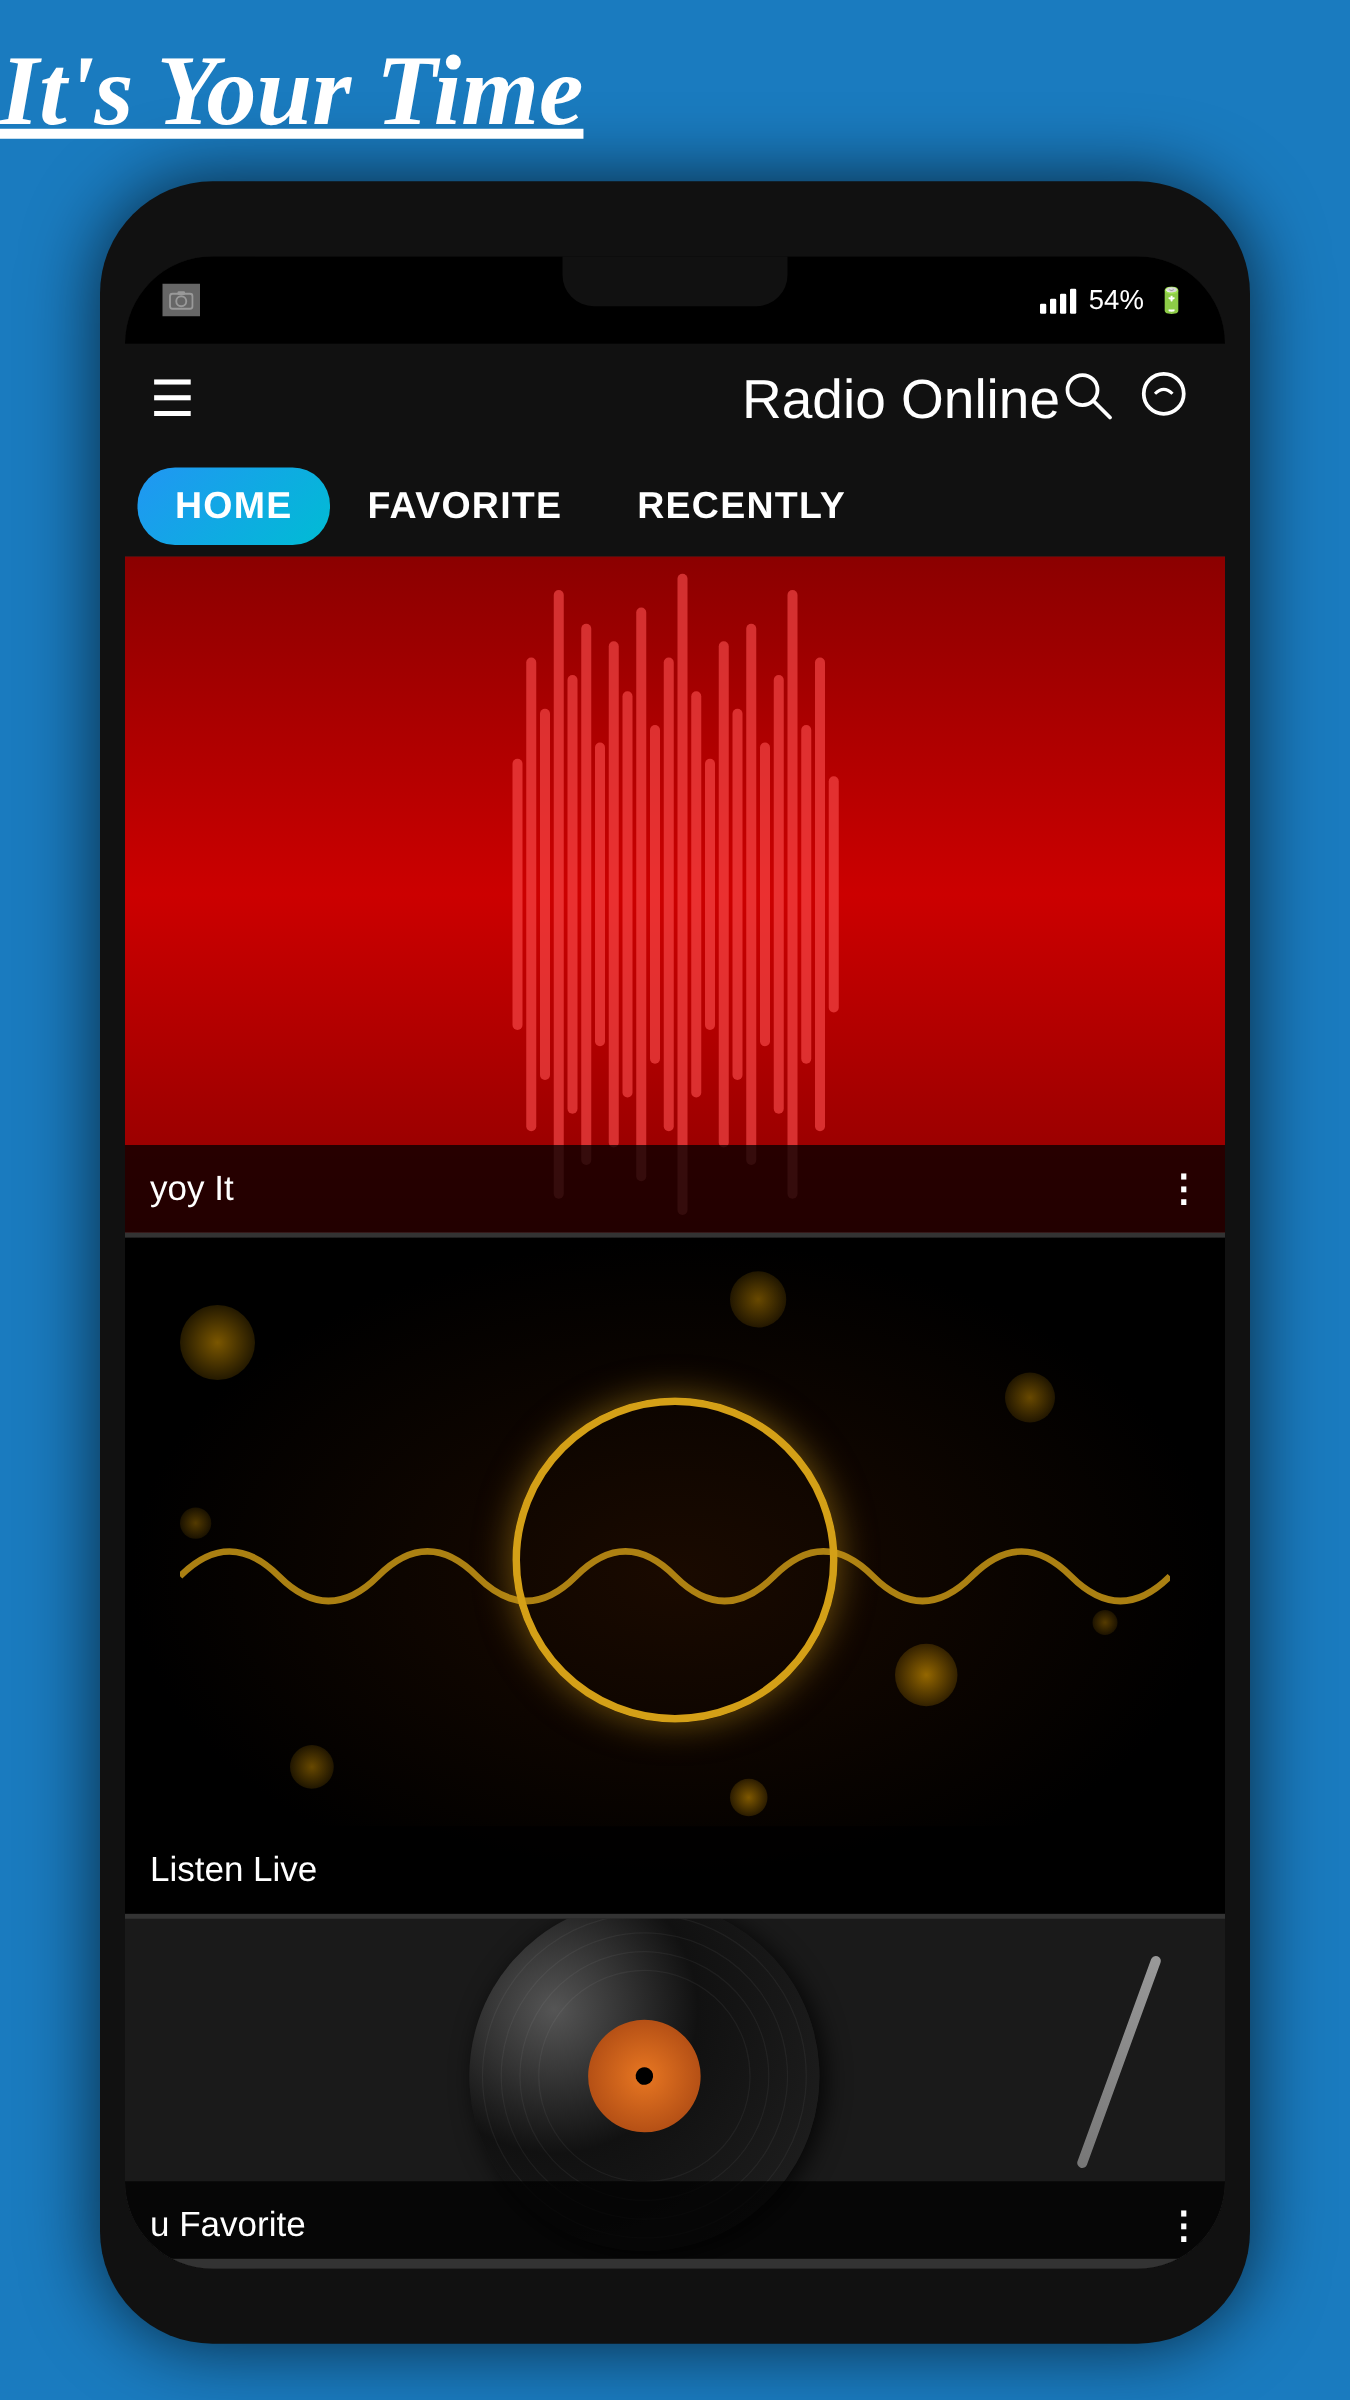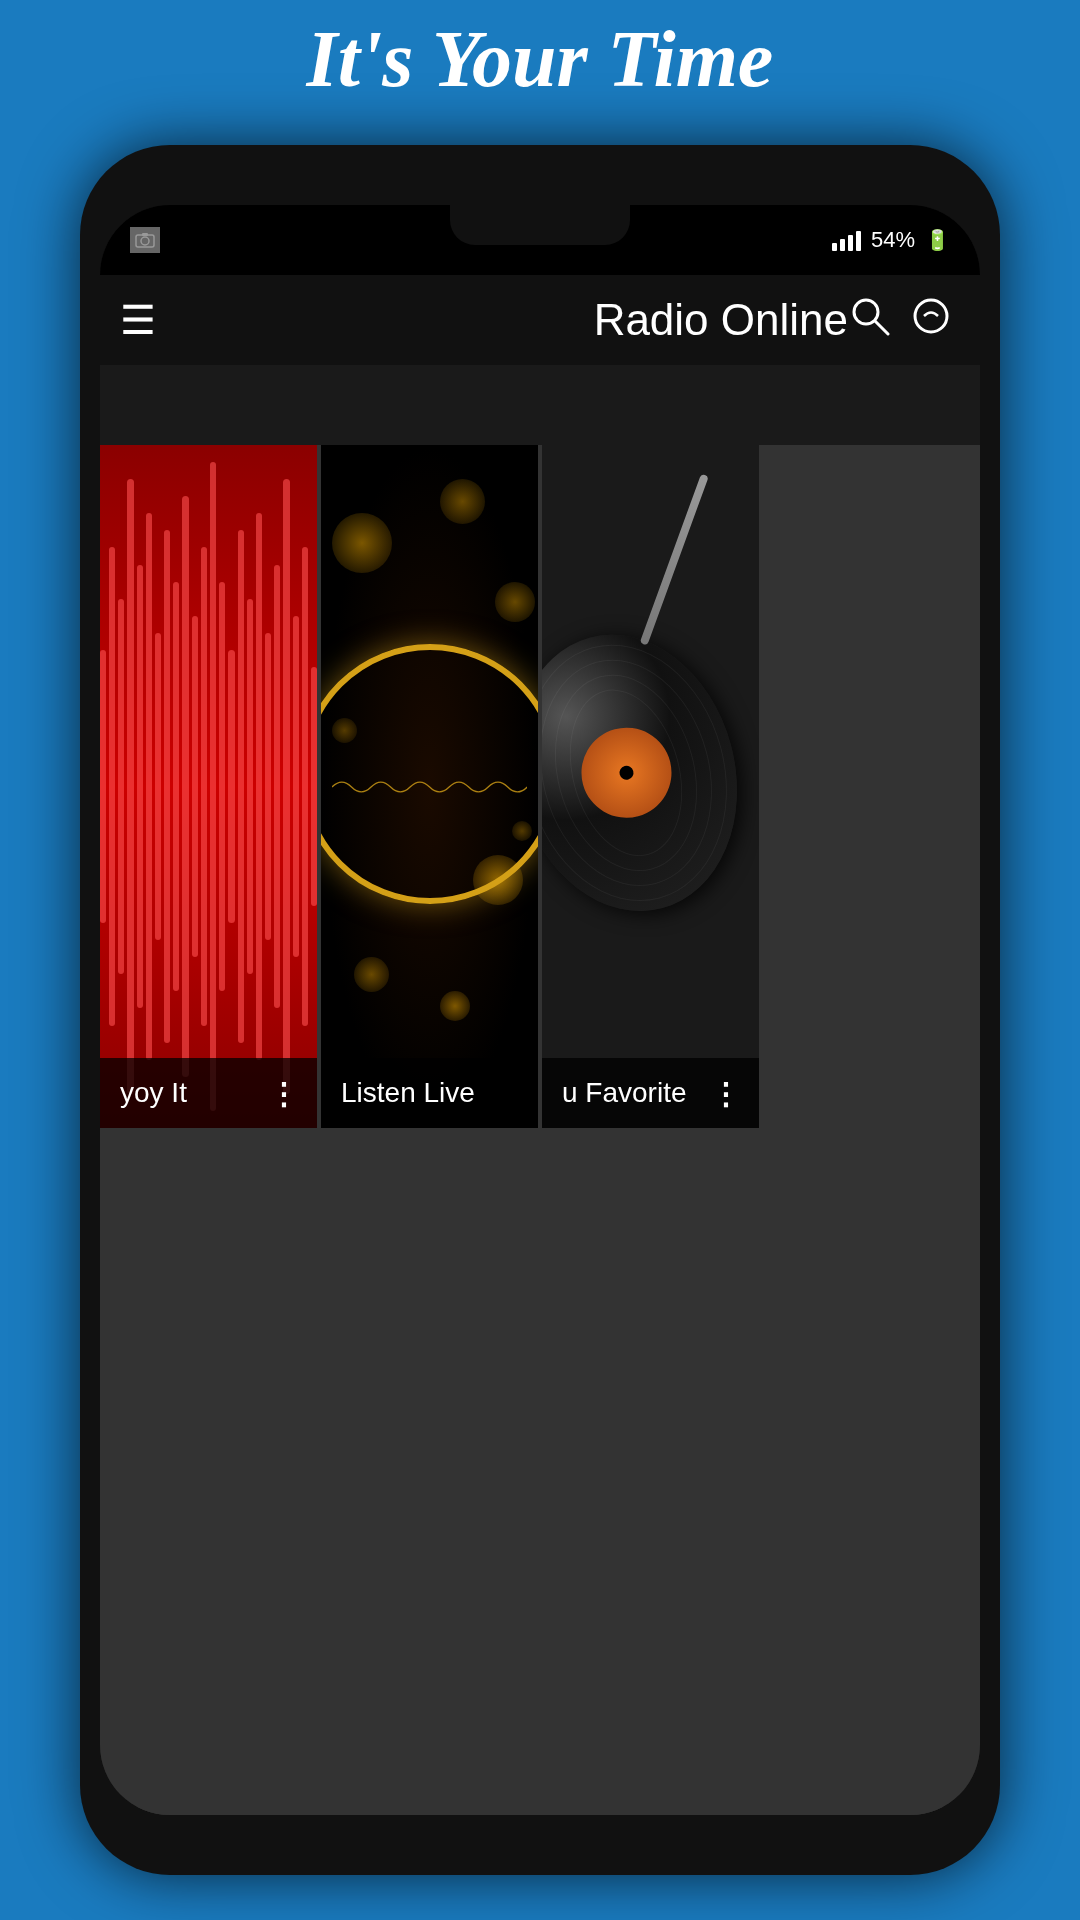--- a/index.html
+++ b/index.html
@@ -16,30 +16,30 @@
     
     .bg {
       position: absolute;
       inset: 0;
       background: #1a7bbf;
     }
 
     
     .tagline {
       position: absolute;
-      top: 14px;
-      left: 0;
-      right: 0;
-      text-align: center;
+      top: 28px;
+      left: 0;
+      right: 0;
       font-size: 80px;
       font-style: italic;
       font-weight: bold;
       color: white;
       font-family: Georgia, serif;
       z-index: 10;
+      text-decoration: underline;
     }
 
     
     .phone-frame {
       position: absolute;
       top: 145px;
       left: 80px;
       width: 920px;
       height: 1730px;
       background: #111;
@@ -178,21 +178,21 @@
     }
 
     
     .content-grid {
       position: absolute;
       top: 240px;
       left: 0;
       right: 0;
       bottom: 0;
       display: grid;
-      grid-template-columns: 1fr 1fr 1fr 1fr;
+      grid-template-columns: 1fr;
       grid-template-rows: 1fr 1fr;
       gap: 4px;
       background: #333;
     }
 
     .grid-item {
       position: relative;
       overflow: hidden;
       background: #222;
       cursor: pointer;
@@ -477,20 +477,25 @@
         </span>
         <span class="extra-icon-btn" style="color:white; font-size:38px;">
           <svg width="42" height="42" viewBox="0 0 42 42" fill="none">
             <circle cx="21" cy="21" r="16" stroke="white" stroke-width="3"></circle>
             <path d="M14 21 Q21 14 28 21" stroke="white" stroke-width="2.5" fill="none"></path>
           </svg>
         </span>
       </div>
     </div>
 
+    <div class="tab-bar">
+      <div class="tab-item active">HOME</div>
+      <div class="tab-item">FAVORITE</div>
+      <div class="tab-item">RECENTLY</div>
+    </div>
 
     <div class="content-grid">
 
       <div class="grid-item grid-item-1">
         <div class="item-bg">
           <div class="red-waves">
 
             <div class="wave-bar" style="height:40%"></div>
             <div class="wave-bar" style="height:70%"></div>
             <div class="wave-bar" style="height:55%"></div>

